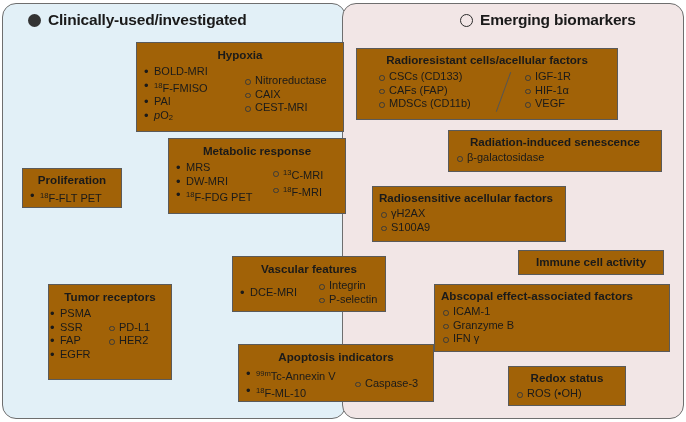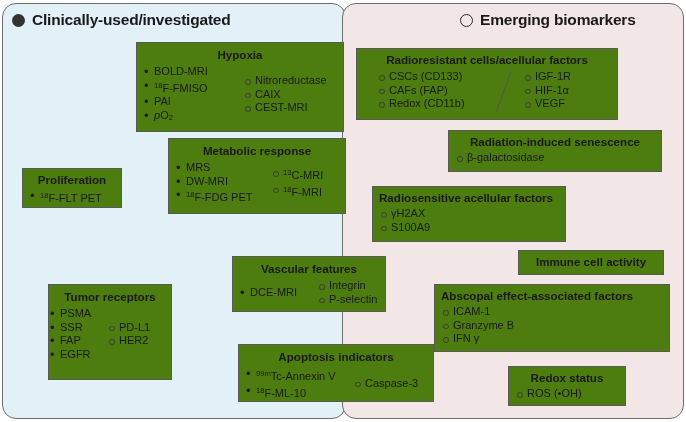--- a/index.html
+++ b/index.html
@@ -7,26 +7,26 @@
     width:686px;height:422px;position:relative;overflow:hidden;
     font-family:"Liberation Sans","DejaVu Sans",sans-serif;
     color:#1a1a1a;
     -webkit-font-smoothing:antialiased;
   }
   .panel{position:absolute;box-sizing:border-box;border:1.4px solid #6e6e6e;border-radius:14px;}
   #panel-left{left:2px;top:3px;width:344px;height:416px;background:#e2f0f7;}
   #panel-right{left:342px;top:3px;width:342px;height:416px;background:#f2e6e6;}
 
   .panel-header{position:absolute;display:flex;align-items:center;gap:7px;font-weight:bold;font-size:15.5px;letter-spacing:-0.2px;}
-  #hdr-left{left:12px;top:11px;}
+  #hdr-left{left:28px;top:11px;}
   #hdr-right{left:116px;top:11px;}
   .dot-filled{width:13px;height:13px;border-radius:50%;background:#333;display:inline-block;}
   .dot-hollow{width:11px;height:11px;border-radius:50%;border:1.6px solid #2b2b2b;background:transparent;display:inline-block;}
 
-  .box{position:absolute;box-sizing:border-box;border:1.3px solid #5a5a5a;background:#4d7c0f;}
+  .box{position:absolute;box-sizing:border-box;border:1.3px solid #5a5a5a;background:#a16207;}
   .box .title{text-align:center;font-weight:bold;font-size:11.6px;line-height:14px;white-space:nowrap;}
   .box .title.lft{text-align:left;}
   .cols{display:flex;align-items:center;}
   ul.items{list-style:none;margin:0;padding:0;}
   ul.items li{font-size:11px;line-height:13.6px;white-space:nowrap;position:relative;padding-left:11px;}
   ul.items li::before{position:absolute;left:1px;top:0;font-size:11px;line-height:13.6px;}
   ul.filled li::before{content:"\2022";color:#1a1a1a;font-size:13px;line-height:13px;top:0px;}
   ul.hollow li{padding-left:12px;}
   ul.hollow li::before{content:"";width:3.6px;height:3.6px;border:1.1px solid #3a3a3a;border-radius:50%;left:2px;top:5px;}
   sup{font-size:7.6px;vertical-align:4px;}
@@ -129,21 +129,21 @@
     </ul>
   </div>
 </div>
 
 <div class="box" style="left:356px;top:48px;width:262px;height:72px;padding:4px 6px;">
   <div class="title">Radioresistant cells/acellular factors</div>
   <div class="cols" style="margin-top:3px;position:relative;">
     <ul class="items hollow" style="width:132px;margin-left:14px;">
       <li>CSCs (CD133)</li>
       <li>CAFs (FAP)</li>
-      <li>Redox (CD11b)</li>
+      <li>MDSCs (CD11b)</li>
     </ul>
     <div class="slash" style="left:140px;top:1px;height:42px;"></div>
     <ul class="items hollow" style="margin-left:14px;">
       <li>IGF-1R</li>
       <li>HIF-1α</li>
       <li>VEGF</li>
     </ul>
   </div>
 </div>
 

